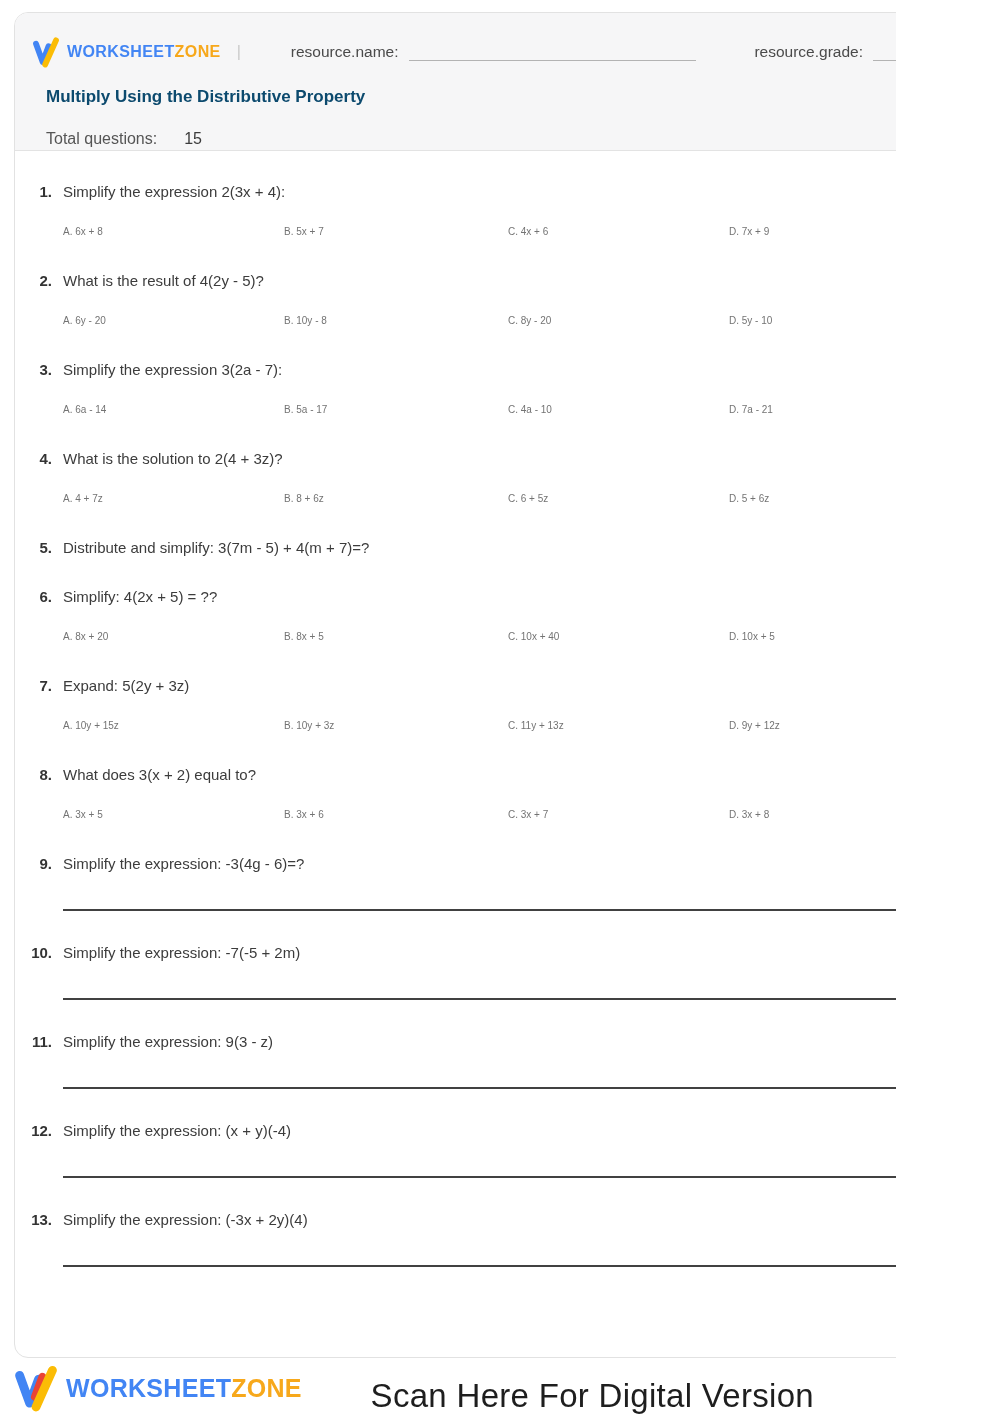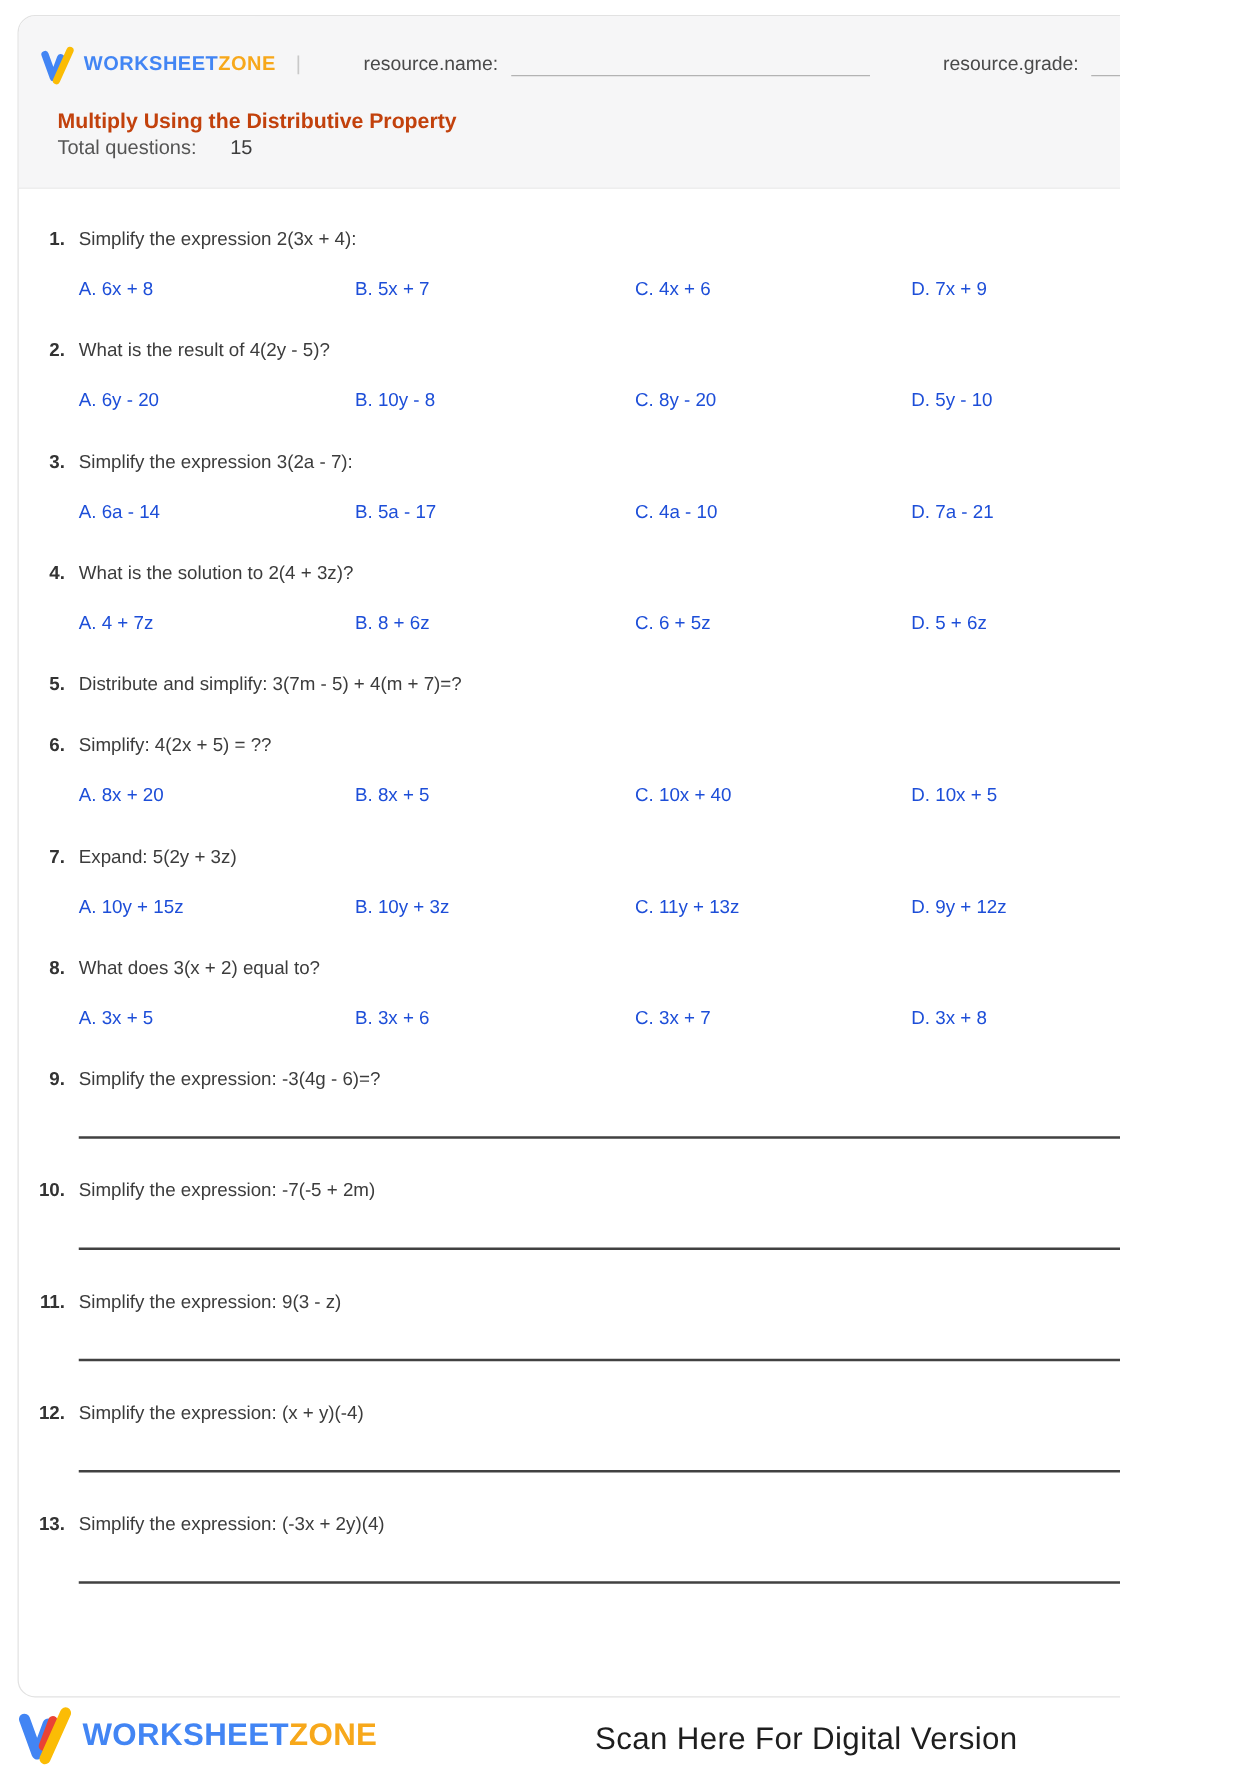--- a/index.html
+++ b/index.html
@@ -23,39 +23,39 @@
   .brand-text { font-weight:bold; letter-spacing:.4px; }
   .hdr-brand .brand-text { font-size:16px; margin-left:6px; }
   .b-blue { color:#4285f4; }
   .b-orange { color:#f7a81b; }
   .pipe { color:#c9c9c9; font-size:16px; margin:0 14px 0 16px; font-weight:normal; }
   .res-label { font-size:15.5px; color:#4a4a4a; white-space:nowrap;padding-left:36px; }
   .hline { border-bottom:1px solid #b3b3b3; height:1px; transform:translateY(8px); }
   .name-line { flex:1 1 auto; margin:0 10px 0 10px; }
   .grade-line { flex:0 0 auto; width:126px; margin-left:10px; margin-right:-32px; }
   .grade-label { margin-left:12px;text-align:right; }
-  .card-title { font-size:17px; font-weight:bold; color:#c2410c; margin:18px 0 0 15px; }
-  .totals { font-size:16px; color:#555; margin:3px 0 0 15px; }
+  .card-title { font-size:17px; font-weight:bold; color:#0c4a6e; margin:18px 0 0 15px; }
+  .totals { font-size:16px; color:#555; margin:23px 0 0 15px; }
   .tq-value { color:#3c3c3c; margin-left:27px; }
   
   .questions { padding-top:31px; }
   .q-block.mcq { margin-bottom:29px; }
   .q-block.fill { margin-bottom:32px; }
   .q-row { display:flex; font-size:15px; line-height:20px; color:#3c3c3c; }
   .q-num { flex:0 0 48px; width:48px; text-align:right; padding-right:11px; font-weight:bold; color:#333; }
   .q-text { flex:1 1 auto; padding-right:16px; }
   .q-options {
     display:grid; grid-template-columns:221px 224px 221px 1fr;
-    margin:20px 30px 0 48px; font-size:15px; line-height:20px; color:#1d4ed8;
+    margin:20px 30px 0 48px; font-size:10px; line-height:20px; color:#737373;
   }
   .answer-line { height:0; border-bottom:2px solid #414141; margin:35px 44px 0 48px; }
   
   .footer-brand { position:absolute; left:13px; top:1364px; display:flex; align-items:center; }
   .footer-brand .brand-text { font-size:25px; margin-left:7px; letter-spacing:.3px; }
-  .scan-text { position:absolute; top:1377px; right:82px; font-size:25px; color:#1e1e1e; letter-spacing:.3px; }
+  .scan-text { position:absolute; top:1377px; right:82px; font-size:33px; color:#1e1e1e; letter-spacing:.3px; }
   .qr-box {
     position:absolute; left:928px; top:1342px; width:72px; height:72px;
     background:#fff; display:flex; align-items:center; justify-content:center;
   }
 </style>
 </head>
 <body>
 
 <div class="page">
 

